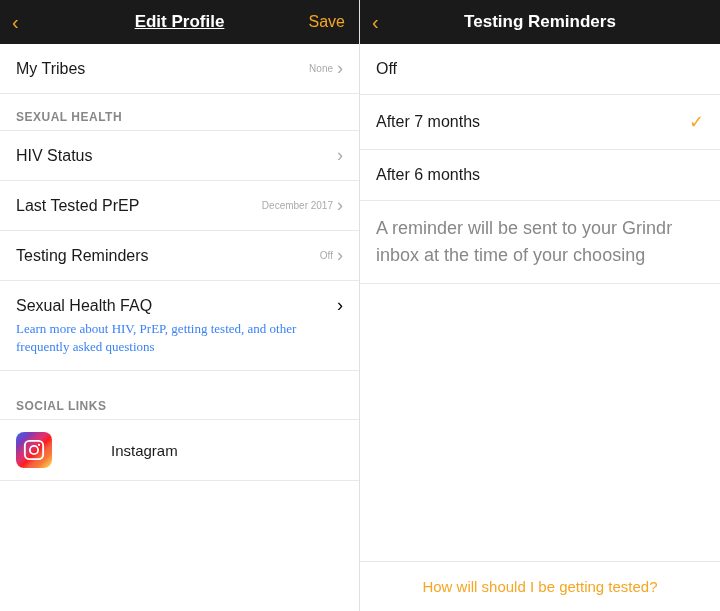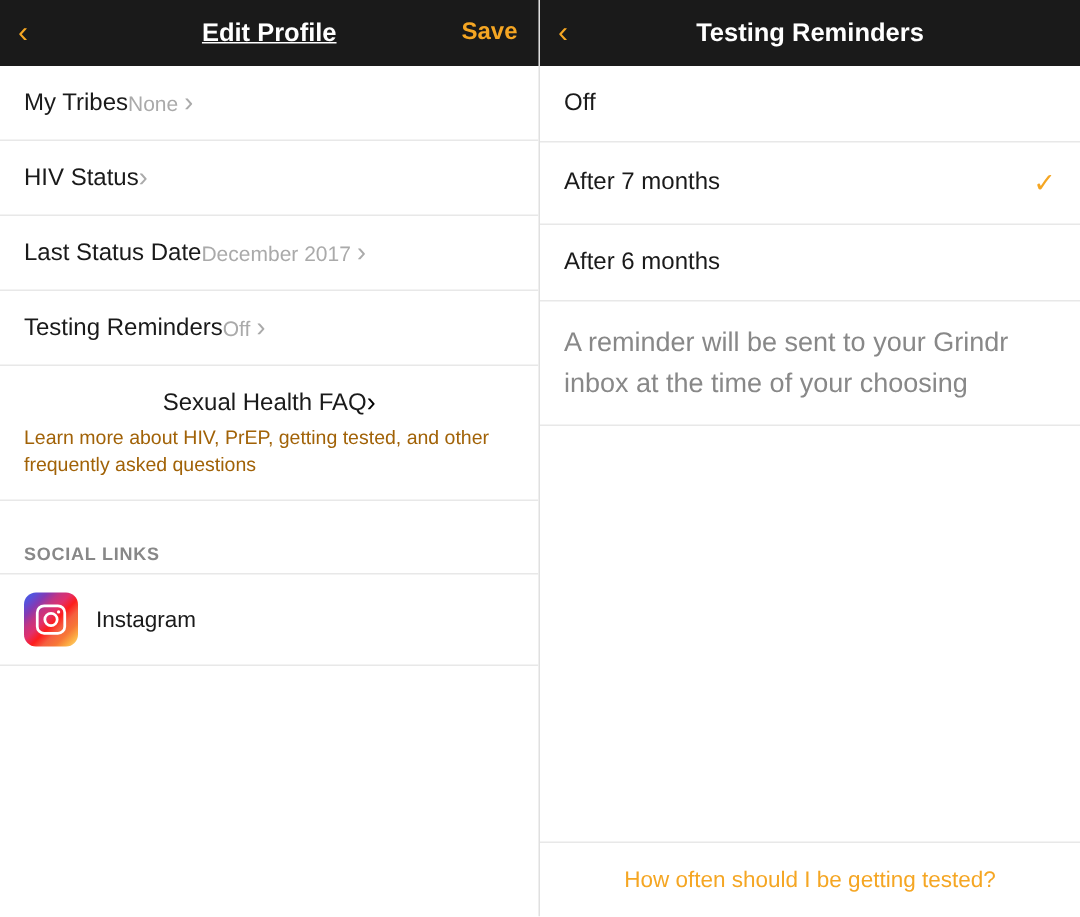--- a/index.html
+++ b/index.html
@@ -45,49 +45,50 @@
       font-size: 17px;
       font-weight: 600;
       text-decoration: underline;
     }
 
     .left-header .save-btn {
       position: absolute;
       right: 14px;
       color: #f5a623;
       font-size: 16px;
-      font-weight: 700;
+      font-weight: 400;
       cursor: pointer;
     }
 
     .left-content {
       flex: 1;
       overflow-y: auto;
     }
 
     .list-row {
       display: flex;
       align-items: center;
-      justify-content: flex-start;
+      justify-content: space-between;
       padding: 10px 16px;
       border-bottom: 1px solid #e8e8e8;
       min-height: 50px;
+      gap: 36px;
     }
 
     .list-row .row-label {
       font-size: 16px;
       color: #1a1a1a;
       font-weight: 500;
     }
 
     .list-row .row-value {
       display: flex;
       align-items: center;
       color: #aaa;
-      font-size: 14px;
+      font-size: 10px;
       gap: 4px;
     }
 
     .list-row .row-value .chevron {
       color: #aaa;
       font-size: 14px;
     }
 
     .section-header {
       padding: 16px 16px 6px 16px;
@@ -100,34 +101,35 @@
     }
 
     .faq-row {
       padding: 14px 16px;
       border-bottom: 1px solid #e8e8e8;
     }
 
     .faq-row .faq-top {
       display: flex;
       align-items: center;
-      justify-content: center;
+      justify-content: space-between;
       margin-bottom: 4px;
     }
 
     .faq-row .faq-title {
       font-size: 16px;
       font-weight: 500;
       color: #1a1a1a;
     }
 
     .faq-row .faq-desc {
       font-size: 13px;
-      color: #a16207;
+      color: #3b82f6;
       line-height: 1.4;
+      font-family: Liberation Serif, serif;
     }
 
     .instagram-row {
       padding: 12px 16px;
       display: flex;
       align-items: center;
       gap: 12px;
       border-bottom: 1px solid #e8e8e8;
     }
 
@@ -149,20 +151,21 @@
 
     .instagram-text {
       display: flex;
       flex-direction: column;
     }
 
     .instagram-text .ig-label {
       font-size: 15px;
       font-weight: 500;
       color: #1a1a1a;
+      margin-left: 47px;
     }
 
     .instagram-text .ig-input {
       font-size: 13px;
       color: #aaa;
       border: none;
       outline: none;
       background: transparent;
       padding: 0;
       width: 260px;
@@ -266,30 +269,31 @@
 
     <div class="list-row">
       <span class="row-label">My Tribes</span>
       <span class="row-value">
         <span>None</span>
         <span class="chevron chevron-right"></span>
       </span>
     </div>
 
 
+    <div class="section-header">SEXUAL HEALTH</div>
 
     <div class="list-row">
       <span class="row-label">HIV Status</span>
       <span class="row-value">
         <span class="chevron chevron-right"></span>
       </span>
     </div>
 
     <div class="list-row">
-      <span class="row-label">Last Status Date</span>
+      <span class="row-label">Last Tested PrEP</span>
       <span class="row-value">
         <span>December 2017</span>
         <span class="chevron chevron-right"></span>
       </span>
     </div>
 
     <div class="list-row">
       <span class="row-label">Testing Reminders</span>
       <span class="row-value">
         <span>Off</span>
@@ -340,16 +344,16 @@
       <span class="check-icon">✓</span>
     </div>
 
     <div class="reminder-option">
       <span class="option-label">After 6 months</span>
     </div>
 
     <div class="reminder-note">A reminder will be sent to your Grindr inbox at the time of your choosing</div>
 
     <div class="right-footer">
-      <div class="footer-link">How often should I be getting tested?</div>
+      <div class="footer-link">How will should I be getting tested?</div>
     </div>
   </div>
 </div>
 
 </body></html>

